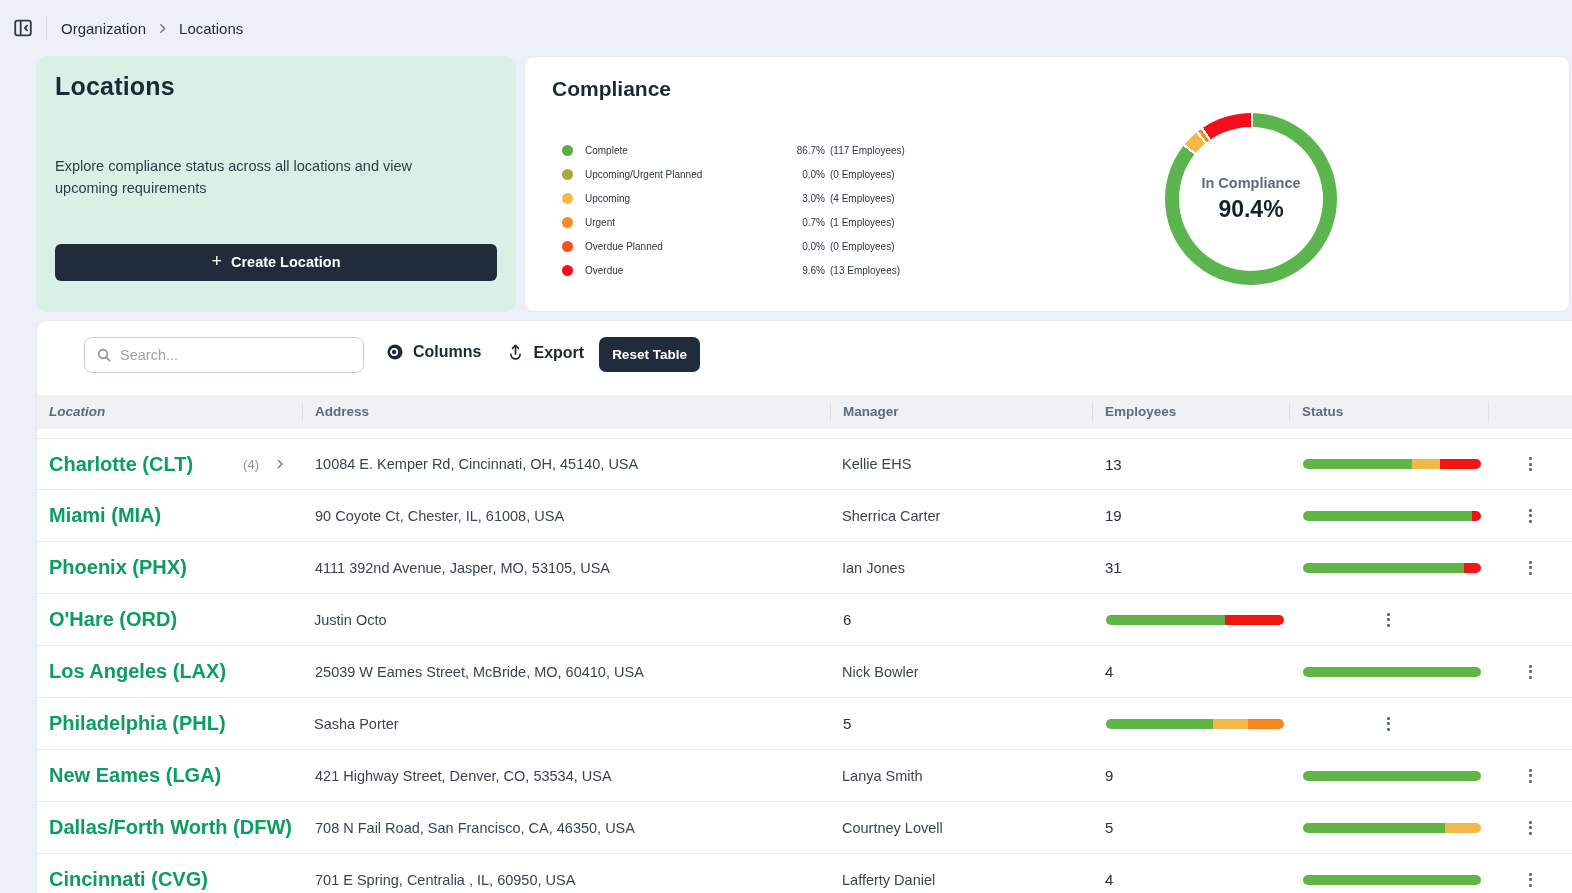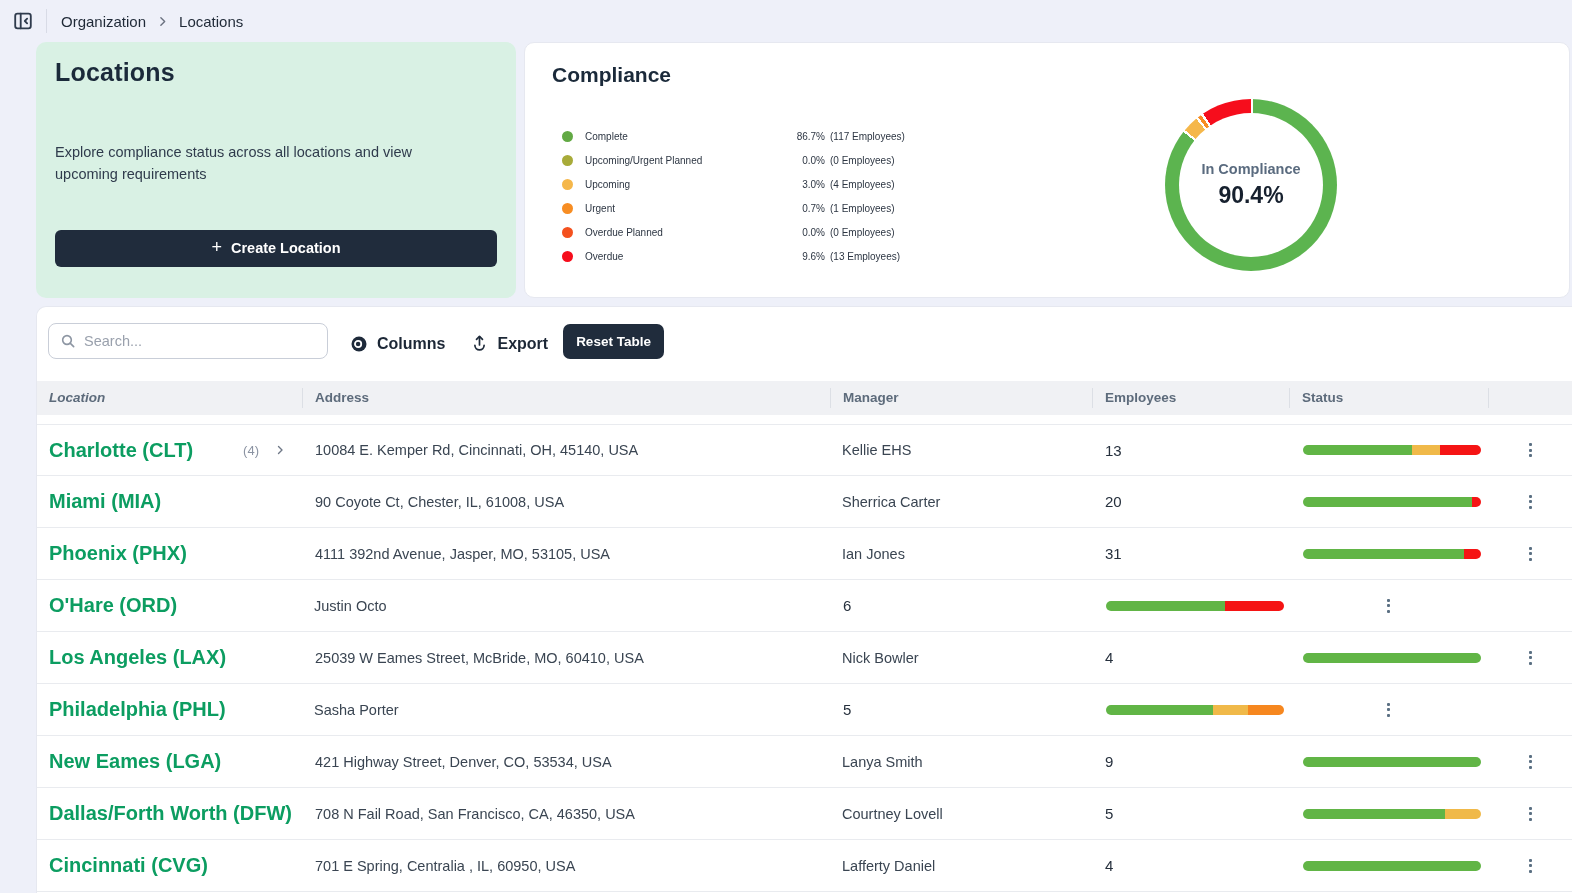--- a/index.html
+++ b/index.html
@@ -3,21 +3,21 @@
 <meta charset="utf-8">
 <style>
   * { box-sizing: border-box; margin: 0; padding: 0; }
   html,body { width:1572px; height:893px; overflow:hidden; }
   body {
     background:#eef0f9;
     font-family:"Liberation Sans","DejaVu Sans",sans-serif;
     color:#1f2937;
   }
   
-  .topbar { height:42px; display:flex; align-items:center; padding-left:10px; }
+  .topbar { height:56px; display:flex; align-items:center; padding-left:10px; }
   .collapse-btn { background:none; border:none; cursor:pointer; display:flex; align-items:center; padding:2px; }
   .topbar-divider { width:1px; height:24px; background:#d8dbe6; margin:0 14px 0 10px; }
   .breadcrumb { display:flex; align-items:center; gap:10px; font-size:15px; }
   .breadcrumb a { color:#1f2937; text-decoration:none; cursor:pointer; }
   .bc-chev { display:flex; align-items:center; }
   
   .cards-row { display:flex; gap:8px; margin:0 2px 0 36px; height:256px; }
   .loc-card {
     width:480px; background:#d9f1e4; border-radius:10px; padding:16px 19px 0 19px; flex:none;
   }
@@ -46,21 +46,21 @@
     display:flex; flex-direction:column; align-items:center; justify-content:center;
   }
   .donut-label { font-size:14.5px; font-weight:700; color:#5a6b7f; }
   .donut-value { font-size:23px; font-weight:800; color:#16202e; margin-top:5px; }
   
   .table-card {
     margin:8px 0 0 36px; width:1536px; height:587px; background:#fff;
     border:1px solid #e6e8f0; border-right:none; border-bottom:none;
     border-radius:10px 0 0 0; padding-top:16px;
   }
-  .toolbar { display:flex; align-items:flex-end; padding:0 11px; }
+  .toolbar { display:flex; align-items:flex-start; padding:0 11px;margin-left:36px; }
   .search-box {
     width:280px; height:36px; border:1px solid #c9ced8; border-radius:8px; background:#fff;
     display:flex; align-items:center; padding:0 11px; gap:8px;
   }
   .search-box input { border:none; outline:none; flex:1; font-family:inherit; font-size:14.5px; color:#333; background:transparent; }
   .search-box input::placeholder { color:#9aa1ad; }
   .tool-btn {
     display:flex; align-items:center; gap:9px; background:none; border:none; cursor:pointer;
     font-family:inherit; font-size:16px; font-weight:700; color:#1c2736; padding:6px 4px;
   }
@@ -241,21 +241,21 @@
             <i></i>
           </button>
         </div>
       </div>
       <div class="trow grid">
         <div class="cell-loc">
           <a class="loc-name">Miami (MIA)</a>
         </div>
         <div class="cell-addr">90 Coyote Ct, Chester, IL, 61008, USA</div>
         <div class="cell-mgr">Sherrica Carter</div>
-        <div class="cell-emp">20</div>
+        <div class="cell-emp">19</div>
         <div class="cell-status">
           <div class="status-bar">
             <div class="status-seg" style="width: 94.7%; background: rgb(97, 181, 70);"></div>
             <div class="status-seg" style="width: 5.3%; background: rgb(245, 20, 20);"></div>
           </div>
         </div>
         <div class="cell-actions">
           <button class="kebab-btn">
             <i></i>
             <i></i>

